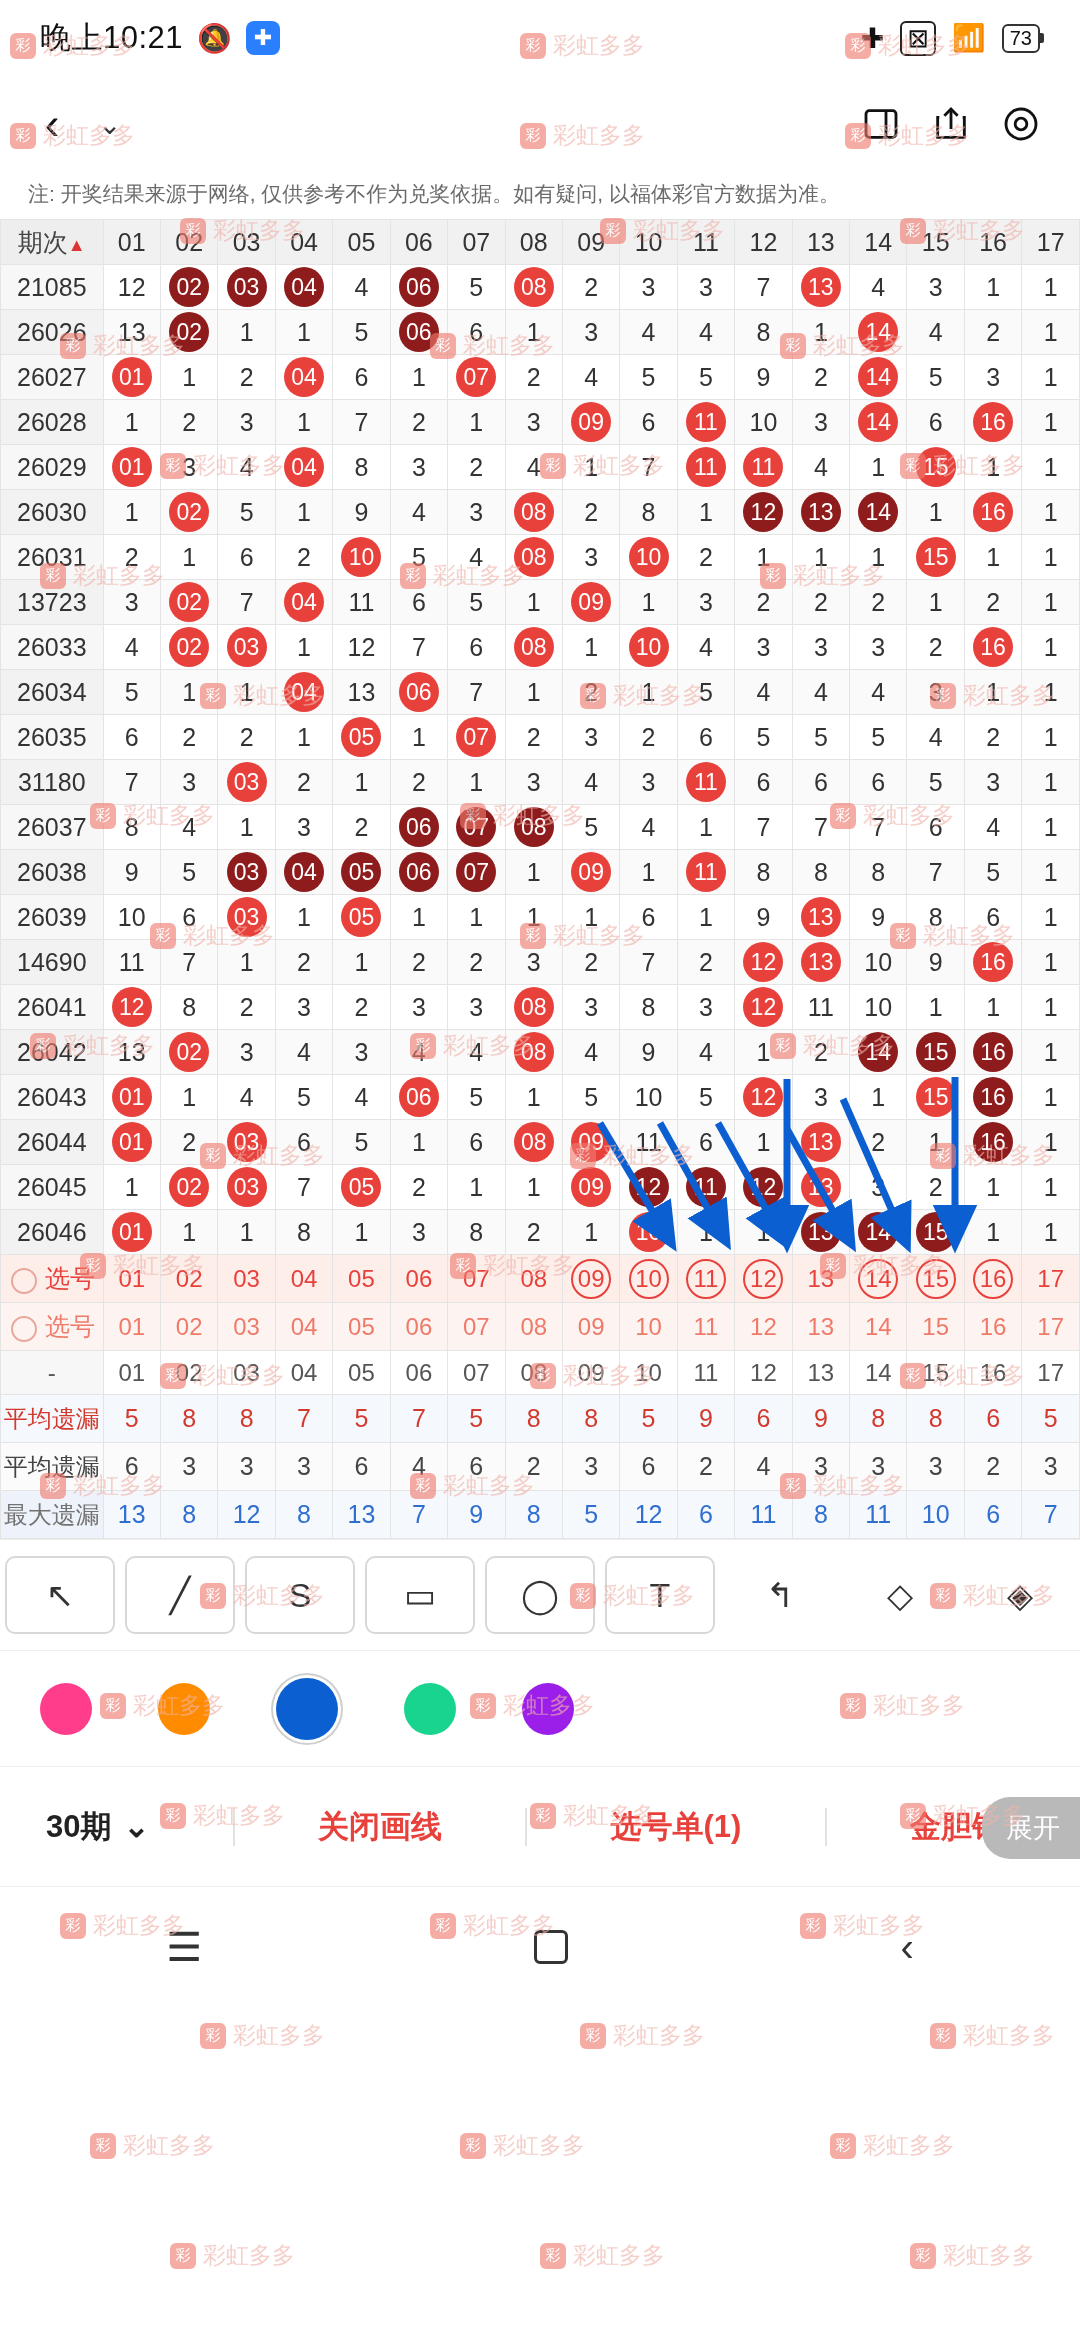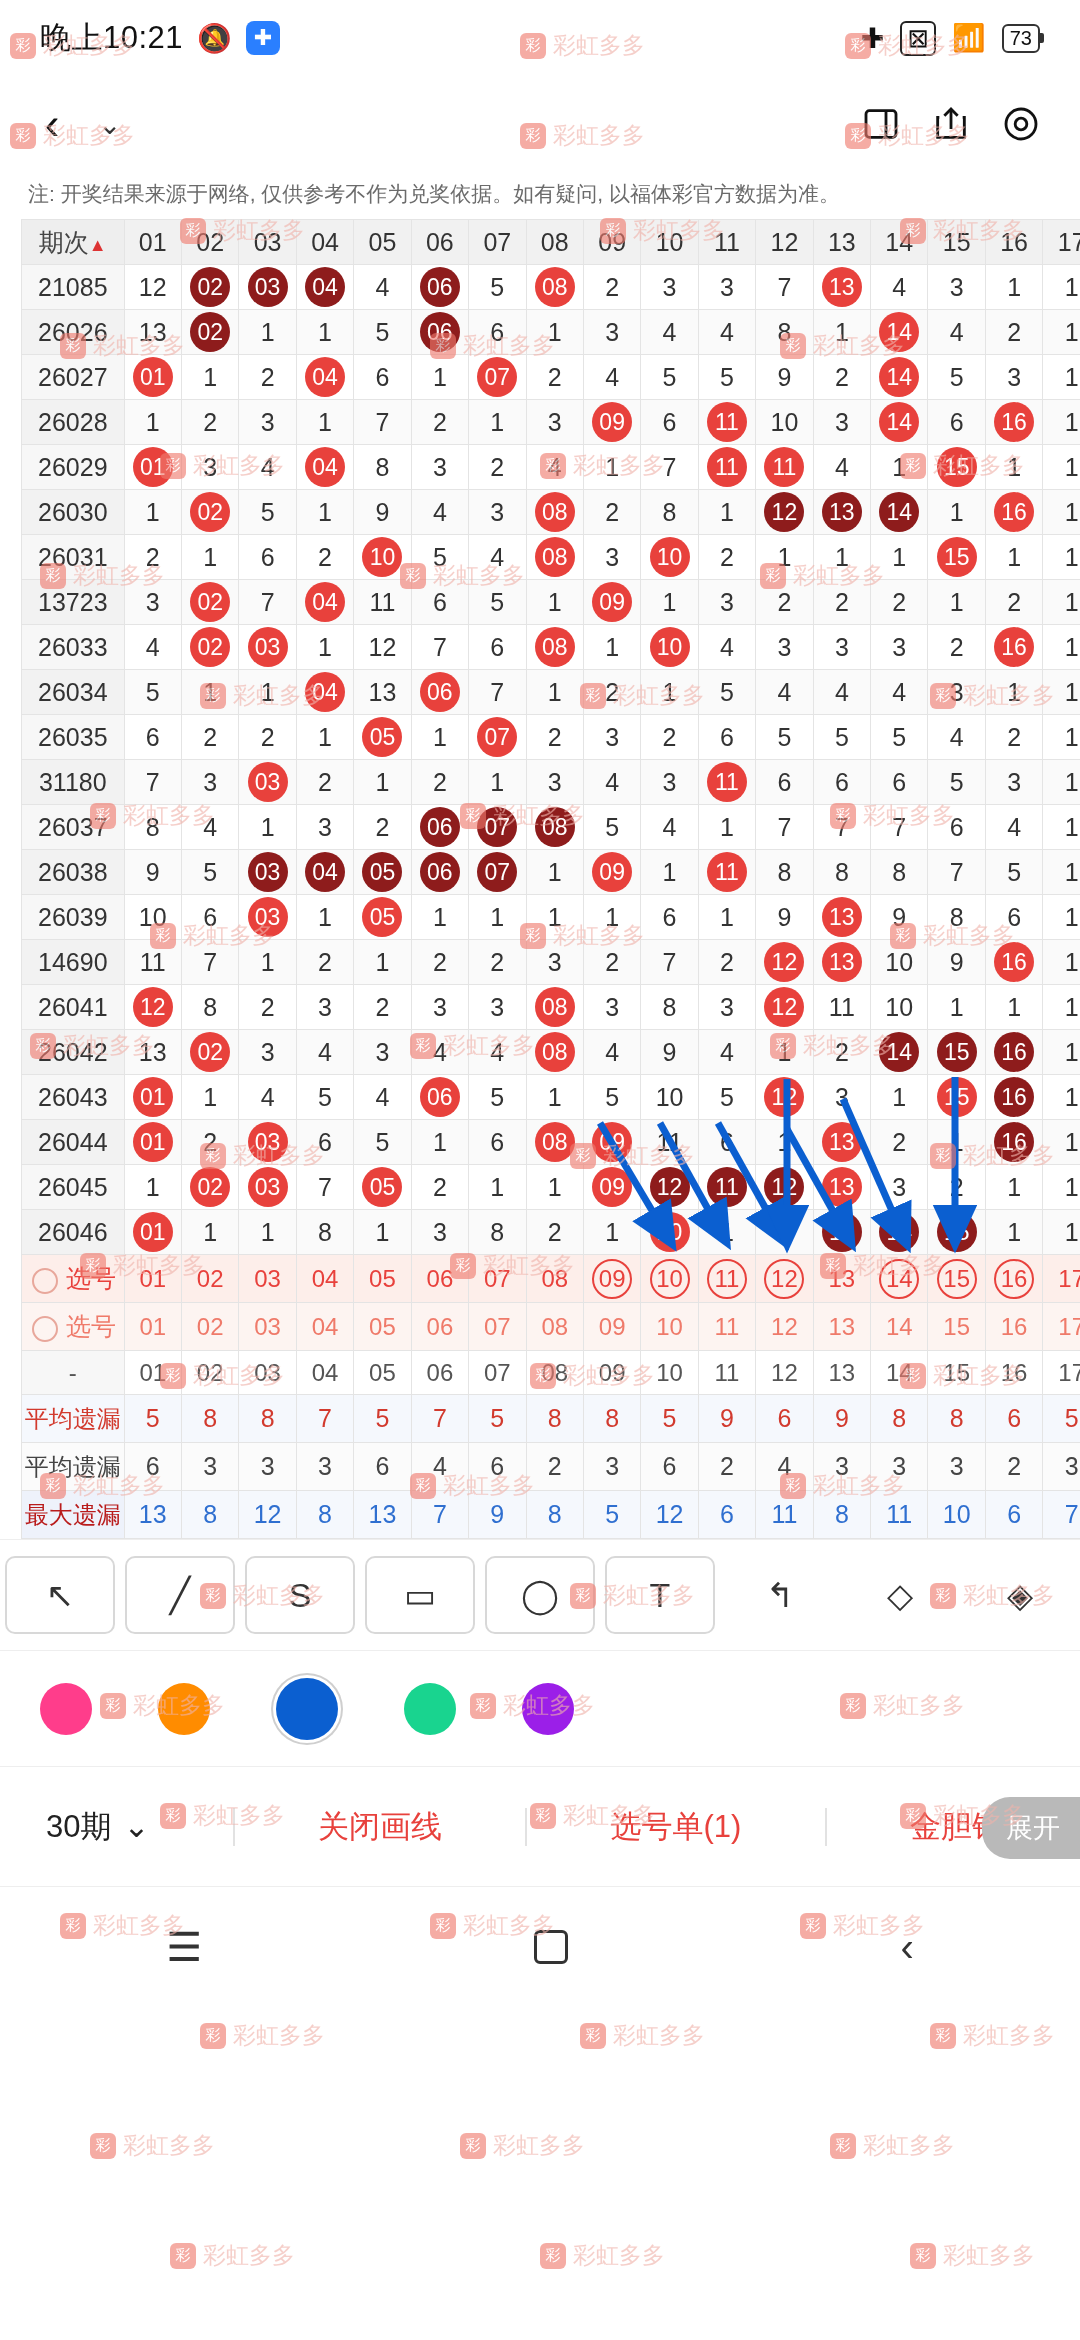--- a/index.html
+++ b/index.html
@@ -45,21 +45,21 @@
   .hdr-icon {
     width:70px; height:70px; display:flex; align-items:center; justify-content:center;
     font-size:34px; color:#111;
   }
 
   .note {
     font-size:21px; color:#6b6b6b; padding:8px 28px 12px 28px; line-height:1.3;
   }
 
   
-  .grid-wrap { position:relative;padding-left:21px; }
+  .grid-wrap { position:relative; }
   table.grid { border-collapse:collapse; width:1080px; table-layout:fixed; }
   table.grid td, table.grid th {
     border:1px solid #e4e4e4; text-align:center; font-size:25px; color:#333;
     padding:0; height:45px; font-weight:normal;
   }
   col.c-issue { width:100px; }
   col.c-num { width:56px; }
 
   thead th {
     background:#f1f1f1; font-size:24px; color:#555; height:46px;
@@ -92,21 +92,21 @@
   .circ-sm { display:inline-block; width:26px;height:26px;border-radius:50%;border:2px solid #e8a79b; vertical-align:middle; margin-right:8px;}
 
   tr.dashrow td { background:#fff; color:#555; font-size:24px; height:44px;}
   tr.dashrow td.issue { background:#f7f7f7; }
 
   tr.stat td { height:48px; font-size:25px; }
   tr.stat td.issue { background:#eef2fb; color:#d23a2e; font-size:24px; }
   tr.stat.s1 td { background:#f5f8fd; color:#d23a2e; }
   tr.stat.s2 td { background:#fbfbfb; color:#444; }
   tr.stat.s3 td { background:#f5f8fd; color:#2f6fd0; }
-  tr.stat.s3 td.issue { background:#eef2fb; color:#b91c1c; }
+  tr.stat.s3 td.issue { background:#eef2fb; color:#737373; }
 
   
   .expand-pill {
     position:absolute; right:0; top:1578px;
     background:#b9b9b9; color:#fff; font-size:27px;
     padding:13px 20px 13px 24px; border-radius:28px 0 0 28px;
   }
 
   
   .arrows { position:absolute; left:0; top:0; pointer-events:none; }
@@ -122,21 +122,21 @@
     font-size:34px;
   }
   .tool.flat { border:none; }
 
   .colorbar { height:116px; display:flex; align-items:center; padding-left:40px; gap:66px; border-bottom:1px solid #eee;}
   .swatch { width:52px;height:52px;border-radius:50%; }
   .swatch.sel { width:62px;height:62px; box-shadow:0 0 0 3px #fff, 0 0 0 5px #cfcfcf; }
 
   .bottombar {
     height:120px; display:flex; align-items:center; justify-content:space-between;
-    padding:0 46px; border-bottom:1px solid #eee; background:#fff;
+    padding:0 46px; border-bottom:1px solid #eee; background:#fff;font-weight:bold;
   }
   .bb-item { font-size:31px; color:#e8413c; display:flex; align-items:center; gap:12px;}
   .bb-item.dark { color:#222; }
   .bb-sep { width:2px; height:38px; background:#e2e2e2; }
 
   .navbar { height:120px; display:flex; align-items:center; justify-content:space-around; background:#fff;}
   .nav-ic { font-size:40px; color:#333; }
   .nav-sq { width:34px;height:34px;border:3px solid #333; border-radius:6px;}
 
   

